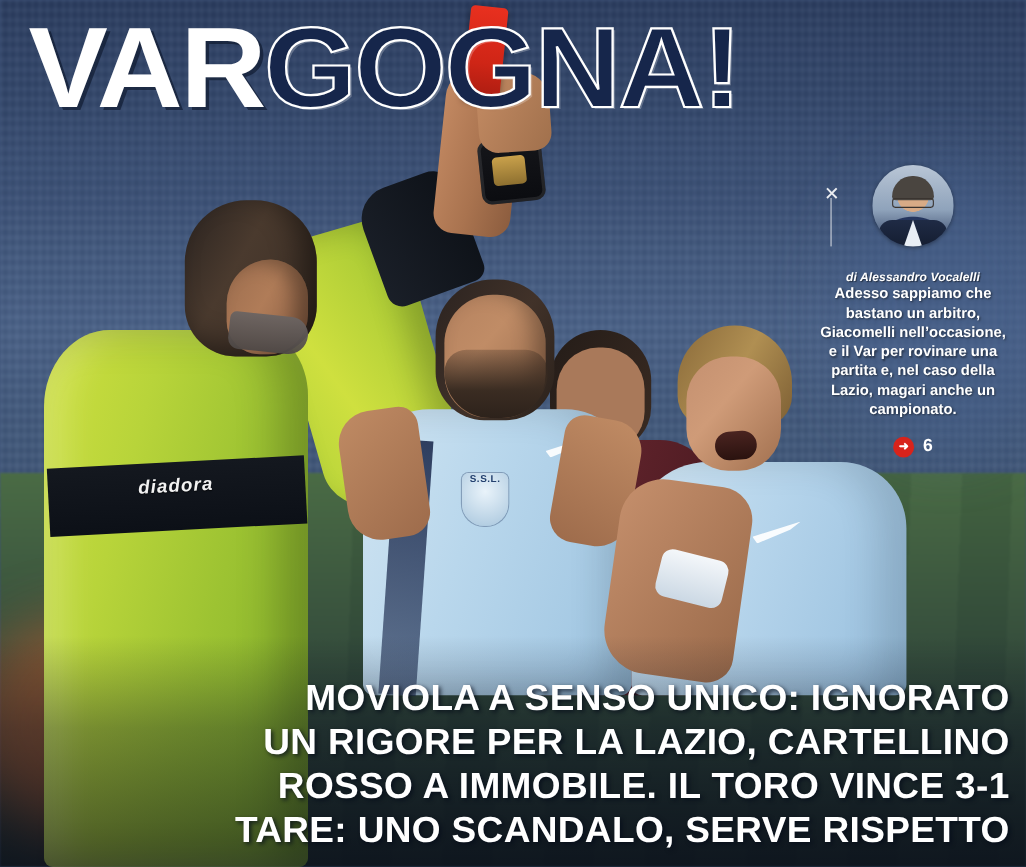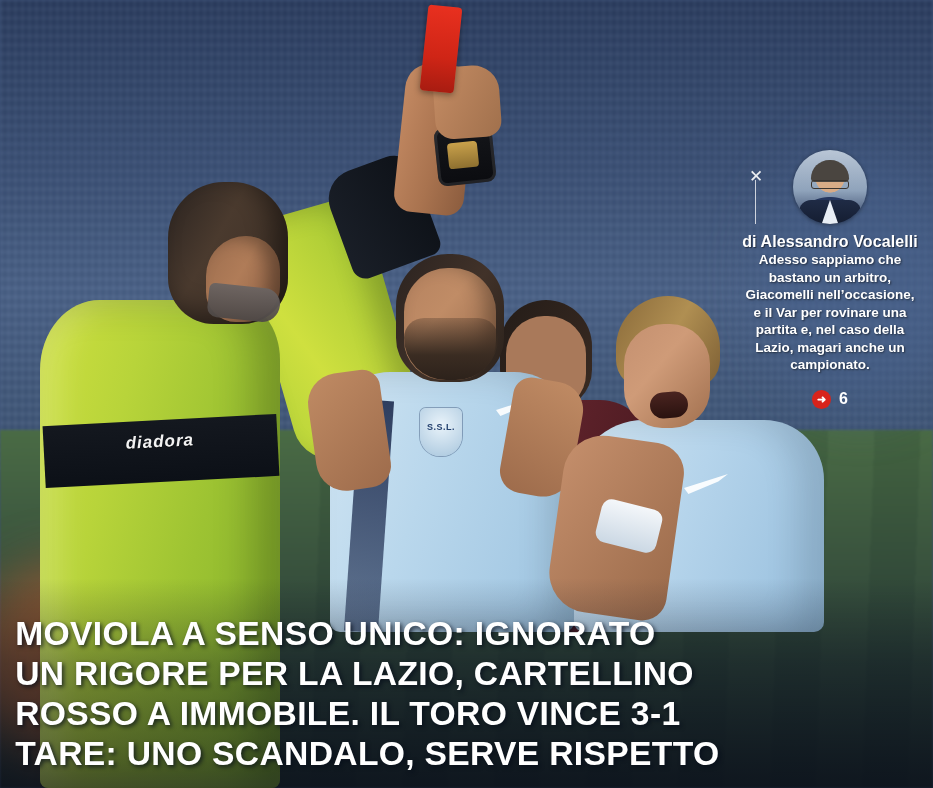--- a/index.html
+++ b/index.html
@@ -165,25 +165,25 @@
     background: linear-gradient(110deg, #cfe4f2 0%, #b9d7ec 40%, #9cc3e0 100%);
     border-radius: 60px 60px 10px 10px;
     box-shadow: inset -24px 0 34px rgba(0,0,0,.14);
   }
   .p2-stripe {
     left: 352px; top: 400px; width: 34px; height: 232px;
     background: linear-gradient(to bottom, rgba(20,34,70,.85), rgba(20,34,70,.55));
     transform: rotate(4deg);
   }
   .p2-badge {
-    left: 420px; top: 408px; width: 42px; height: 48px;
+    left: 420px; top: 430px; width: 42px; height: 48px;
     background: radial-gradient(circle at 50% 35%, #e9f3fa, #a8c6dd);
     border-radius: 6px 6px 20px 20px;
     box-shadow: 0 0 0 1px rgba(30,50,90,.35);
-    font-size: 9px; color: #24416f; text-align: center; padding-top: 14px;
+    font-size: 9px; color: #24416f; text-align: center; padding-top: 0;
     font-weight: 700; letter-spacing: .5px;
   }
   .p2-swoosh {
     left: 496px; top: 396px; width: 44px; height: 20px;
     background: #ffffff;
     clip-path: polygon(0% 70%, 100% 0%, 78% 38%, 10% 100%);
     opacity: .9;
   }
   .p2-hand-l {
     left: 312px; top: 372px; width: 74px; height: 118px;
@@ -328,24 +328,25 @@
     background: rgba(255,255,255,.75);
   }
   .ed-title {
     margin-top: 12px;
     font-size: 23px; font-weight: 700; line-height: 25px;
     letter-spacing: .2px;
     text-transform: uppercase;
     text-shadow: 1px 1px 2px rgba(0,0,0,.5);
   }
   .ed-byline {
-    margin-top: 9px;
-    font-size: 16px; font-weight: 700;
+    margin-top: 22px;
+    font-size: 11px; font-weight: 700;
     letter-spacing: .1px;
     text-shadow: 1px 1px 1px rgba(0,0,0,.5);
+    font-style: italic;
   }
   .ed-body {
     font-size: 13.5px; font-weight: 700; line-height: 17.5px;
     text-shadow: 1px 1px 2px rgba(0,0,0,.55);
   }
   .ed-jump {
     margin-top: 16px;
     display: flex; align-items: center; justify-content: center;
     gap: 8px;
   }
@@ -355,21 +356,21 @@
     color: #ffffff; font-size: 11px; line-height: 19px; text-align: center;
     font-weight: 700;
   }
   .ed-jump .pg { font-size: 16px; font-weight: 700; color: #ffffff; }
 
   
   .deck {
     position: absolute;
     left: 0; bottom: 14px; width: 933px;
     padding: 0 24px;
-    text-align: left;
+    text-align: right;
   }
   .deck-line {
     color: #ffffff;
     font-size: 33px;
     font-weight: 700;
     line-height: 40px;
     letter-spacing: .3px;
     text-transform: uppercase;
     white-space: nowrap;
     transform: scaleX(1.02);
@@ -425,20 +426,23 @@
     <div class="figure p4-swoosh"></div>
     <div class="figure p4-arm"></div>
     <div class="figure p4-wrist"></div>
     <div class="figure p4-hair"></div>
     <div class="figure p4-face"></div>
     <div class="figure p4-mouth"></div>
   </div>
 
   <div class="deck-shade"></div>
 
+  <div class="masthead">
+    <div class="title"><span class="w">VAR</span><span class="n">GOGNA!</span></div>
+  </div>
 
   <div class="editorial">
     <div class="ed-cross">✕</div>
     <div class="ed-rule-v"></div>
     <div class="ed-portrait">
       <div class="hairline"></div>
       <div class="glasses"></div>
       <div class="suit"></div>
       <div class="shirt"></div>
     </div>

